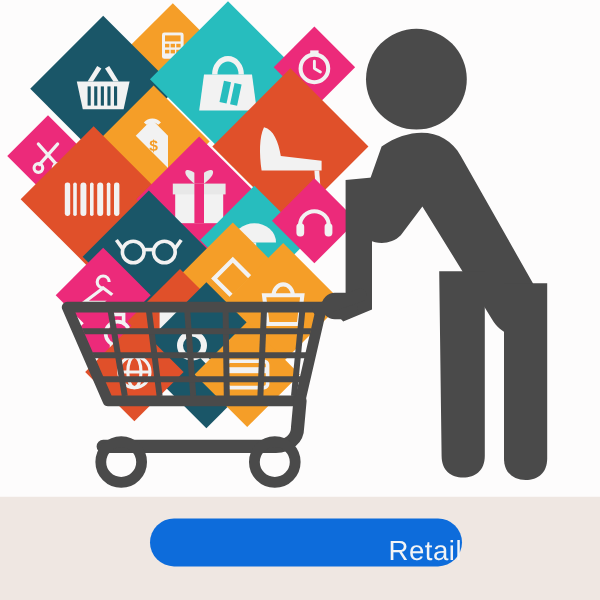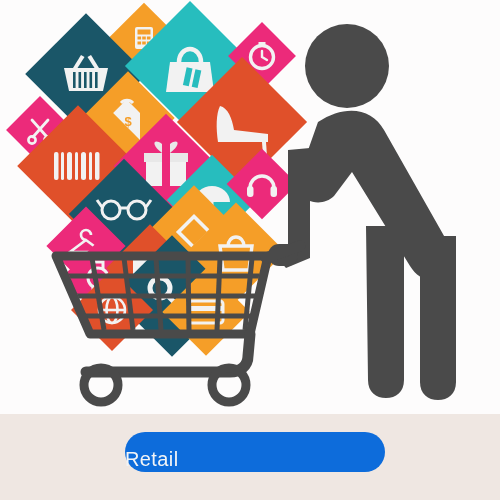--- a/index.html
+++ b/index.html
@@ -47,23 +47,23 @@
     position: absolute;
     left: 125px;
     top: 18px;
     width: 260px;
     height: 40px;
     border-radius: 27px;
     background: #0d6cdb;
     border: none;
     color: #f2f4f6;
     font-family: "Liberation Sans", sans-serif;
-    font-size: 20px;
+    font-size: 23px;
     line-height: 54px;
-    text-align: left;
+    text-align: right;
     letter-spacing: 0.4px;
     padding: 0;
     cursor: pointer;
   }
 </style>
 </head>
 <body>
 
 <div id="app">
 

